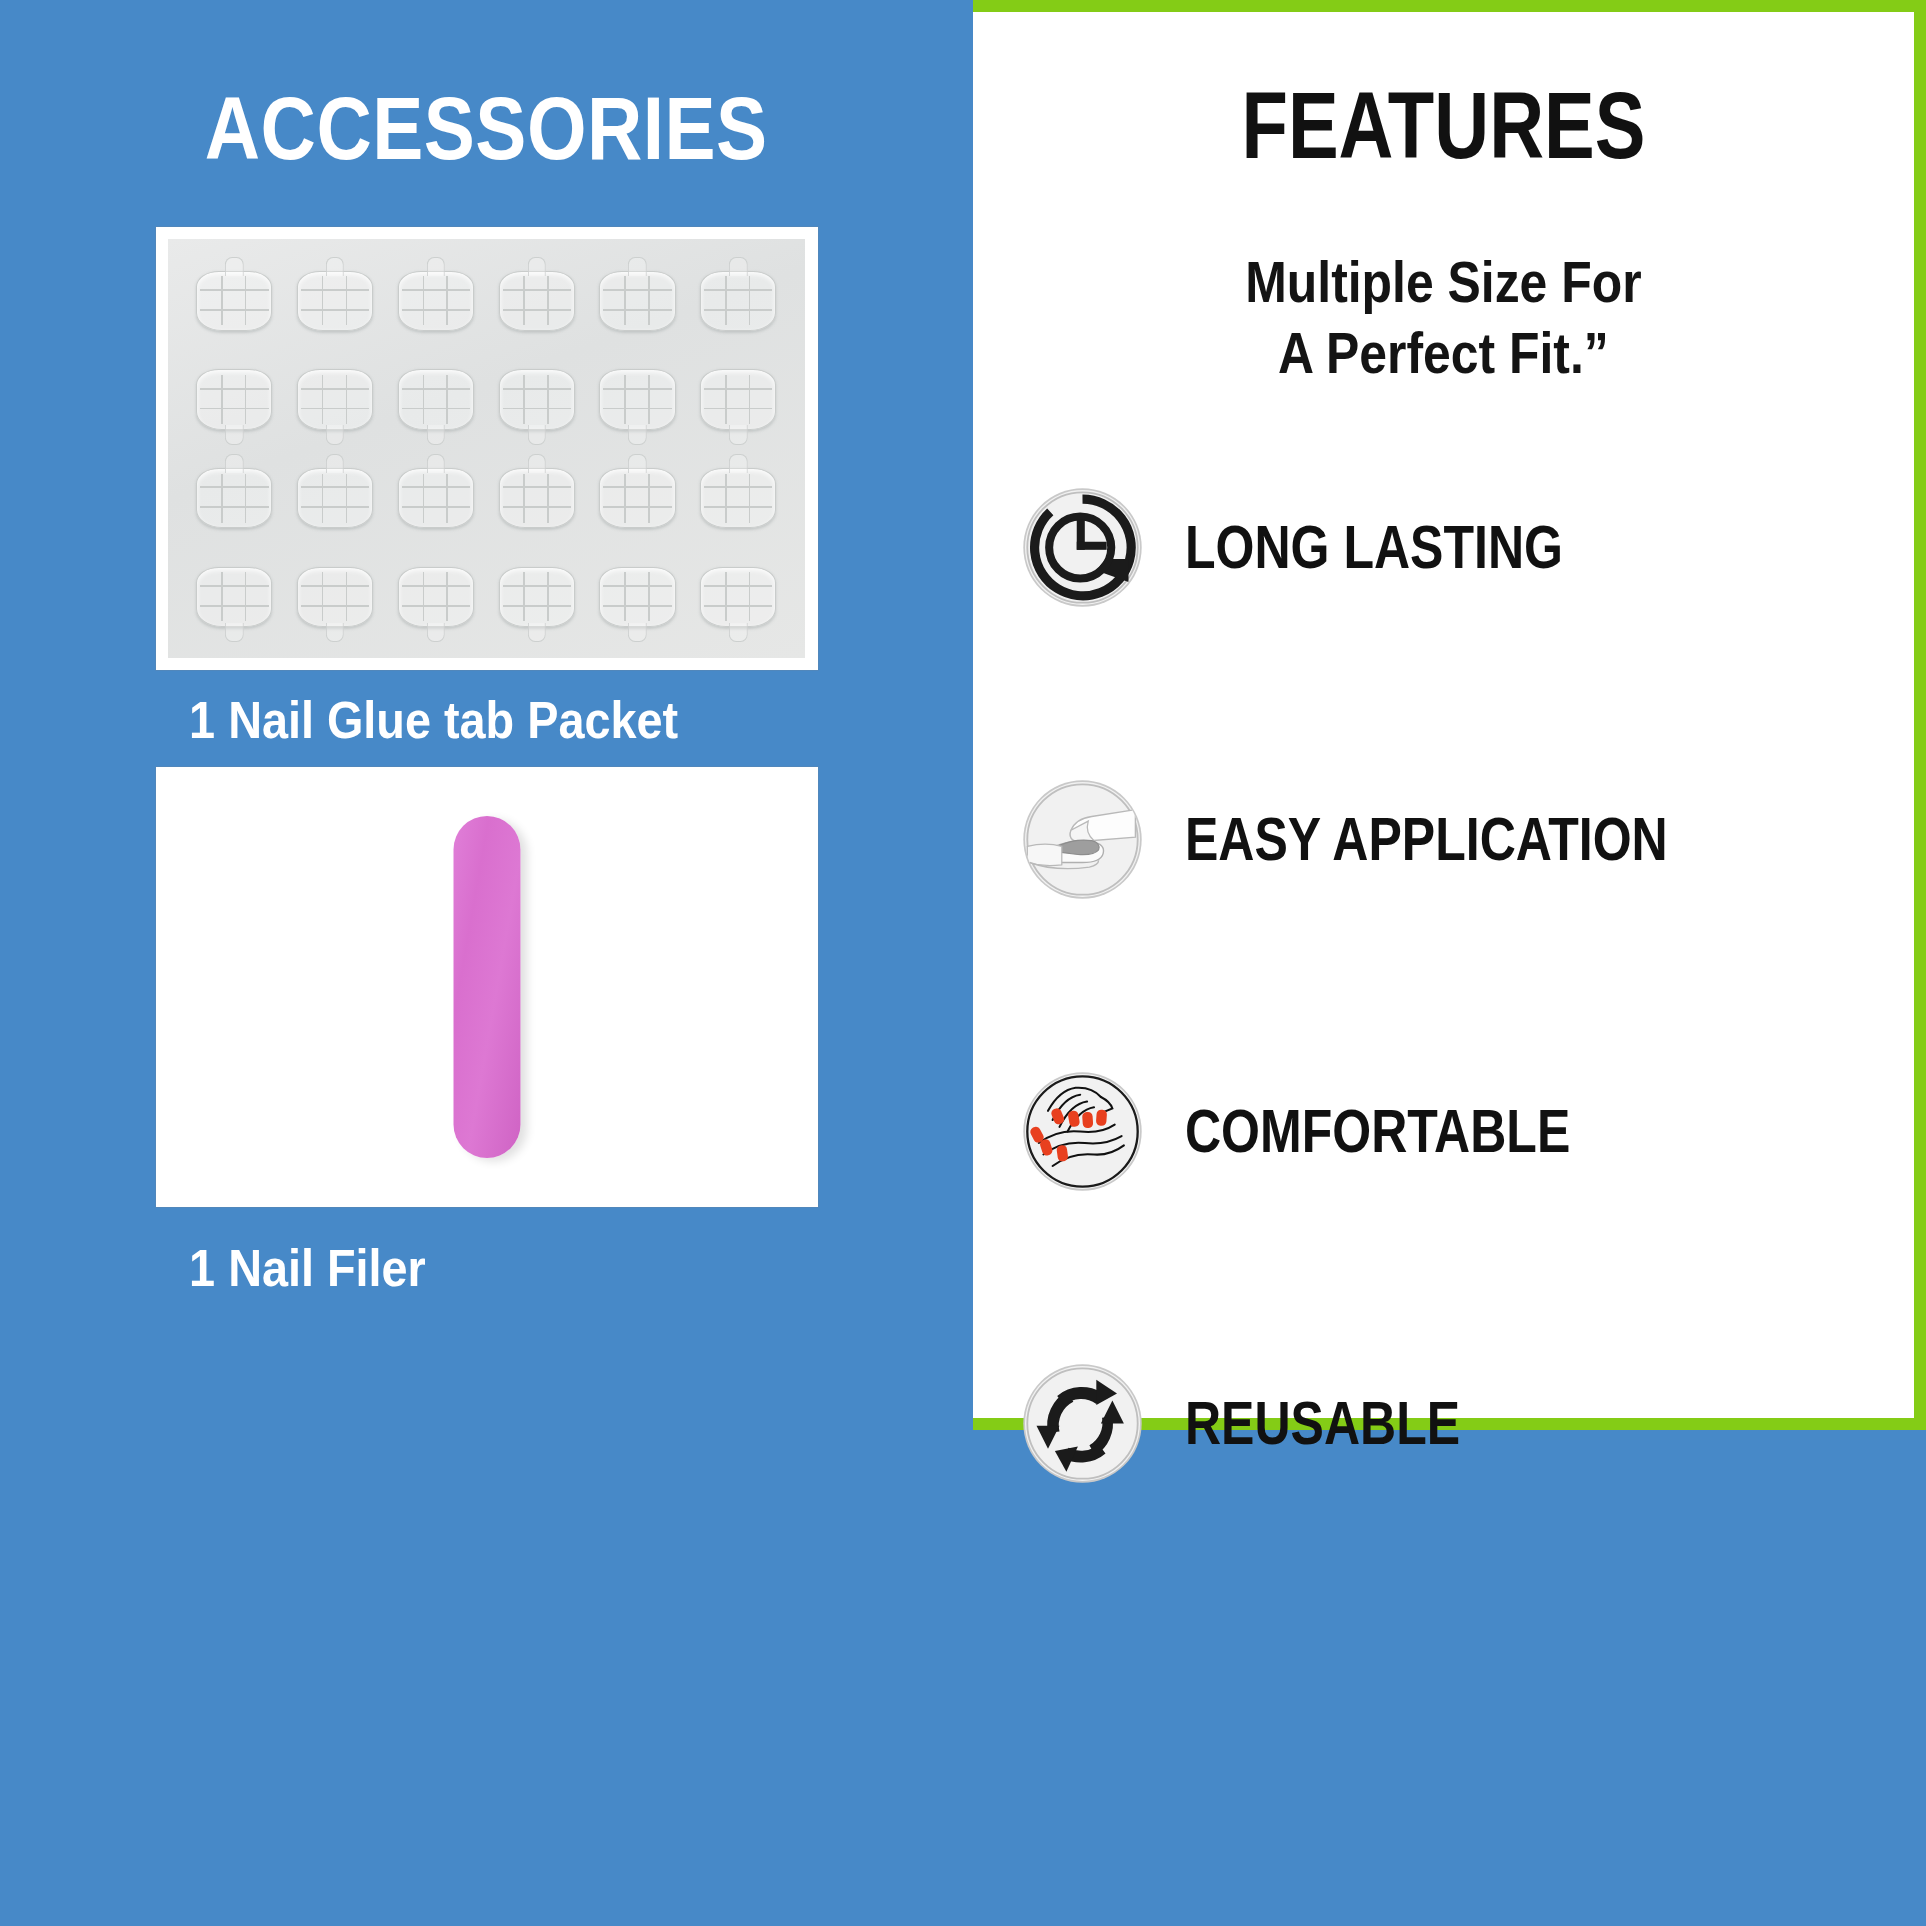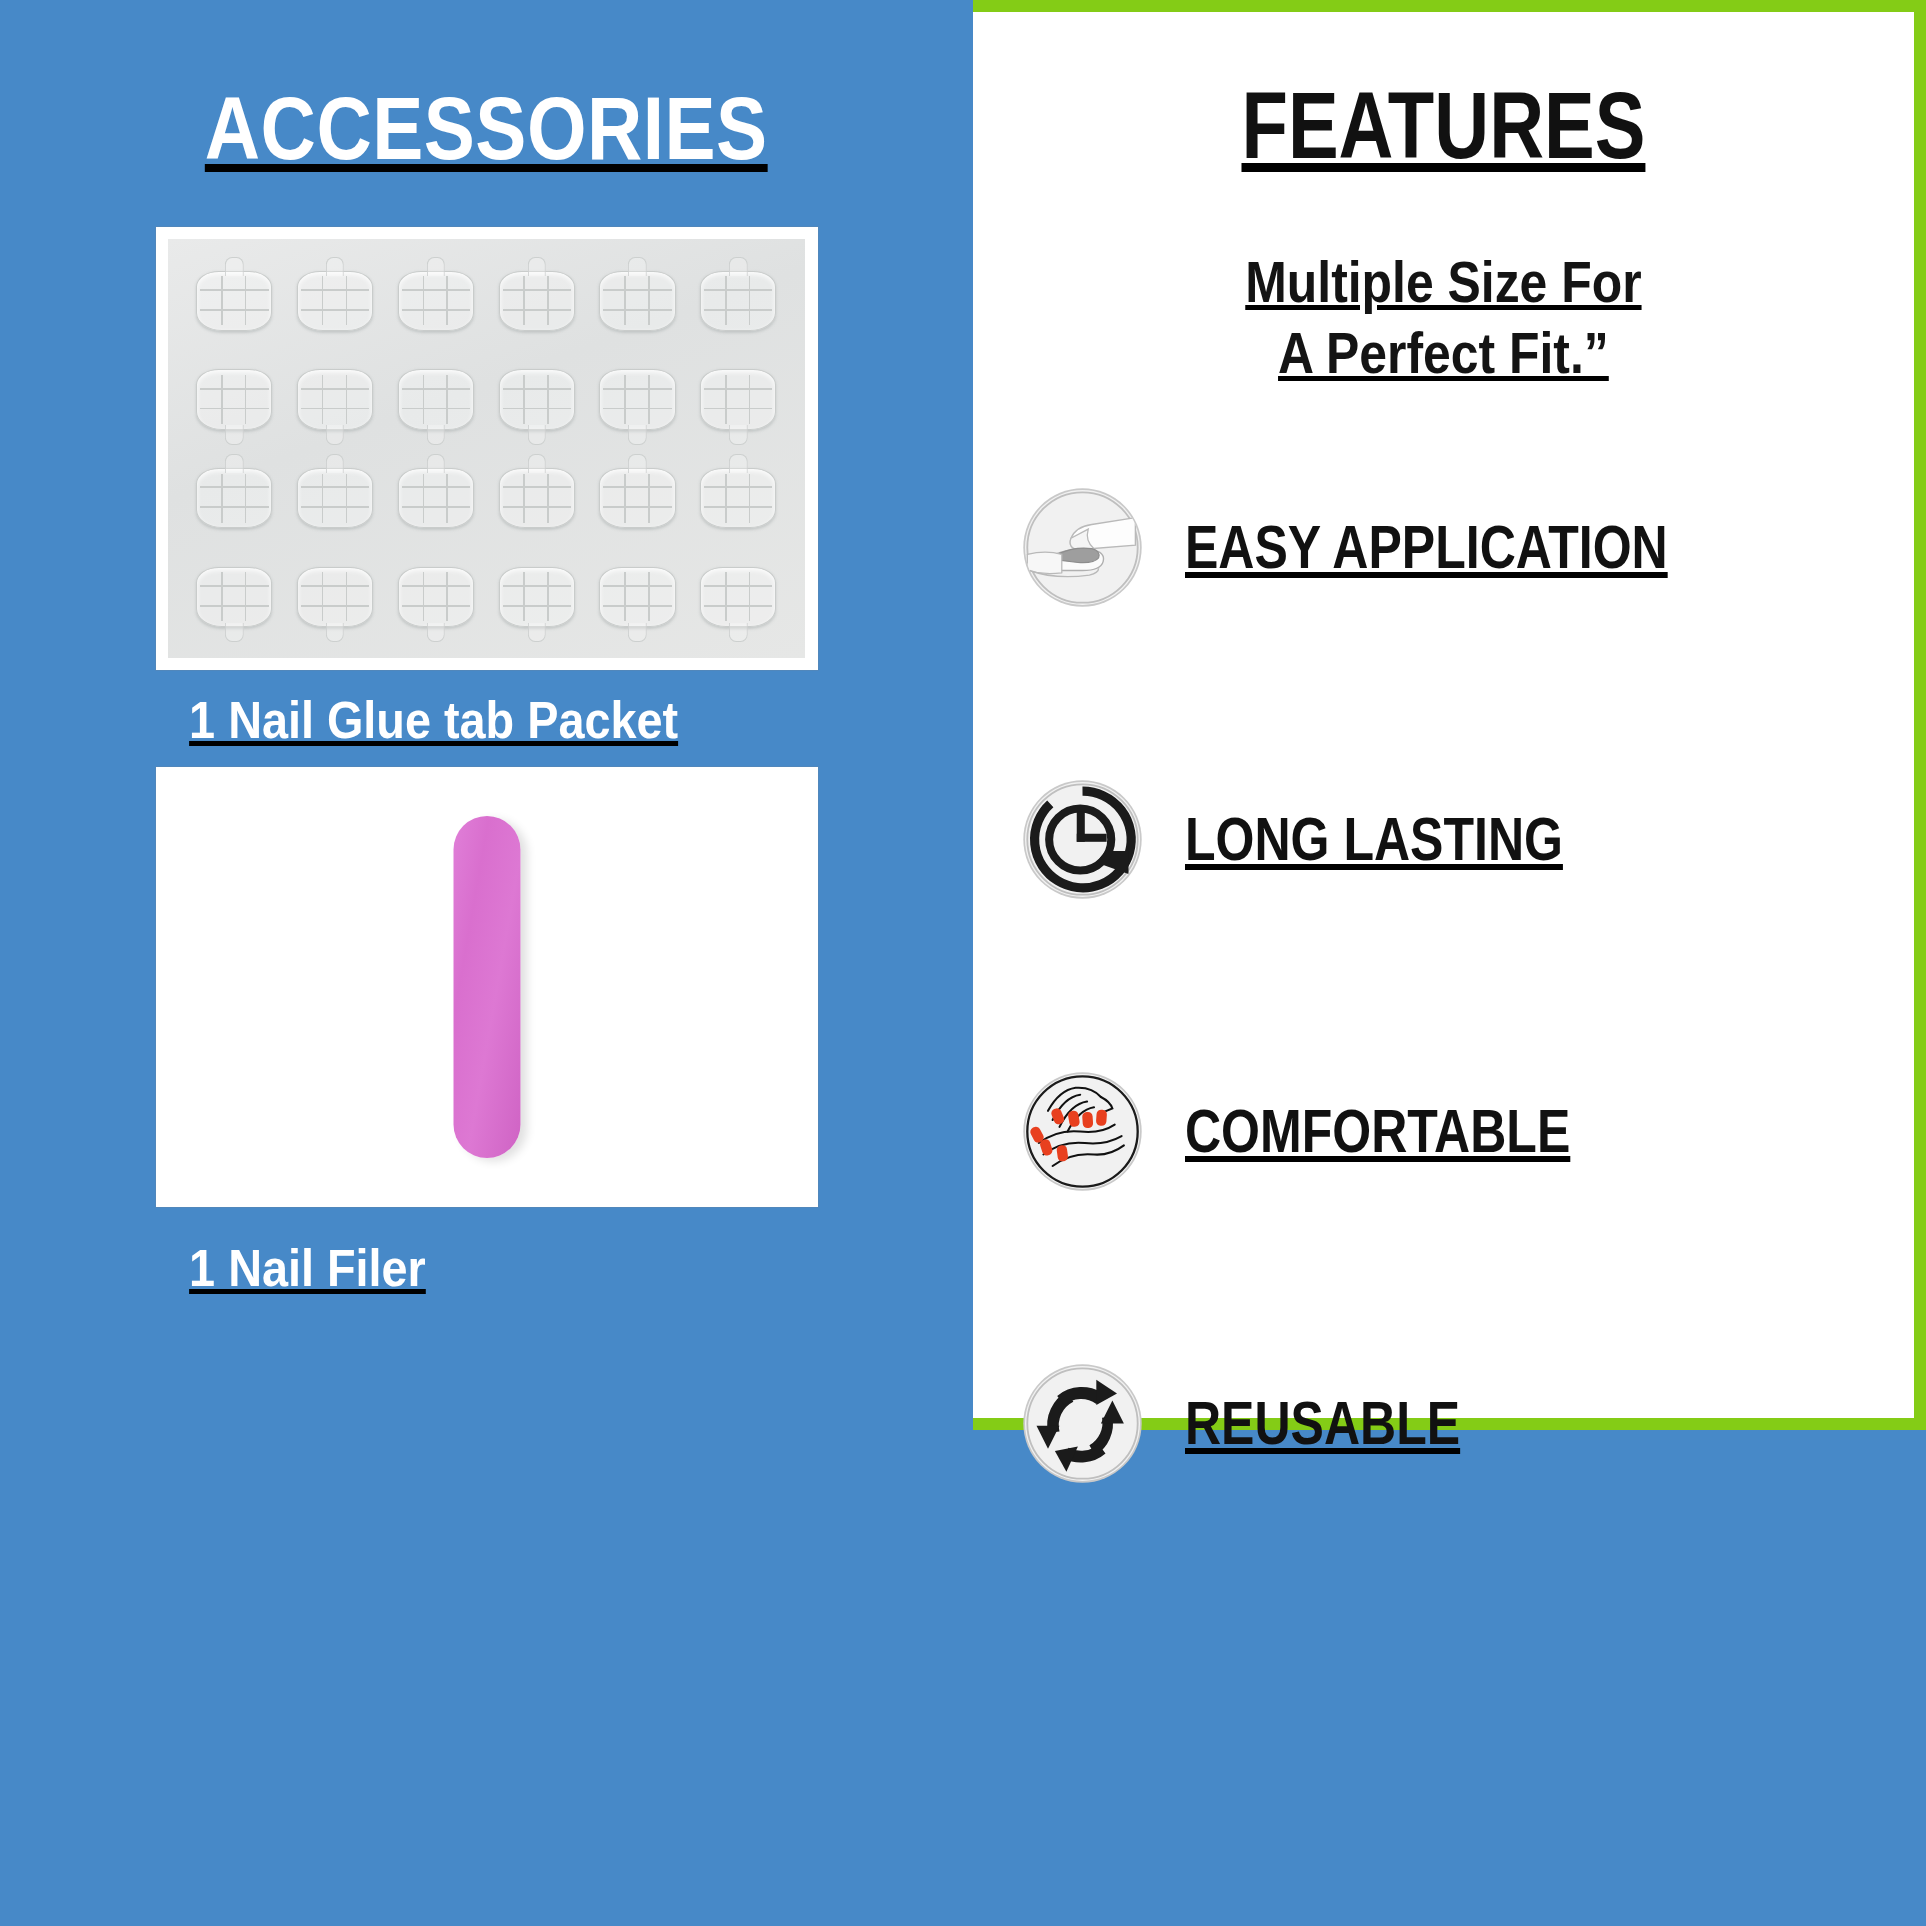--- a/index.html
+++ b/index.html
@@ -2,21 +2,21 @@
 <html style="font-size:9px"><head>
 <meta charset="utf-8">
 <style>
   html,body{margin:0;padding:0;}
   body{
     width:1926px;height:1926px;
     background:#4789c8;
     font-family:"Liberation Sans","DejaVu Sans",sans-serif;
     overflow:hidden;
   }
-  .poster{position:relative;width:1926px;height:1926px;display:flex;text-decoration:underline;}
+  .poster{position:relative;width:1926px;height:1926px;display:flex;}
 
   
   .left-panel{
     position:relative;
     width:973px;height:1926px;
     background:#4789c8;
     box-sizing:border-box;
     display:flex;flex-direction:column;align-items:center;
   }
   .left-title{
@@ -409,48 +409,48 @@
   </div>
 
   <div class="right-panel">
     <div class="right-inner">
 
       <div class="right-title">FEATURES</div>
       <div class="subtitle">Multiple Size For
 A Perfect Fit.”</div>
 
       <div class="feature-list">
+
+        <div class="feature-row">
+          <div class="feature-icon">
+            <svg viewBox="0 0 100 100" aria-hidden="true">
+              <circle cx="50" cy="50" r="48" fill="#f1f1f1" stroke="#bfbfbf" stroke-width="1.6"></circle>
+              <path d="M50 8 A42 42 0 1 1 22 19" fill="none" stroke="#1b1b1b" stroke-width="8" stroke-linecap="butt"></path>
+              <polygon points="70 60 90 60 90 80 62 70" fill="#1b1b1b"></polygon>
+              <circle cx="48" cy="50" r="27" fill="none" stroke="#1b1b1b" stroke-width="7"></circle>
+              <rect x="45" y="26" width="7" height="26" fill="#1b1b1b"></rect>
+              <rect x="45" y="45" width="26" height="7" fill="#1b1b1b"></rect>
+            </svg>
+          </div>
+          <div class="feature-label">LONG LASTING</div>
+        </div>
 
         <div class="feature-row">
           <div class="feature-icon">
             <svg viewBox="0 0 100 100" aria-hidden="true">
               <circle cx="50" cy="50" r="48" fill="#f1f1f1" stroke="#bfbfbf" stroke-width="1.6"></circle>
               <path d="M96 24 L58 30 Q44 32 40 42 Q37 50 46 52 L96 48 Z" fill="#fdfdfd" stroke="#b9b9b9" stroke-width="1.2"></path>
               <path d="M40 42 Q37 50 46 52 L60 51 Q52 44 55 34 Z" fill="#f5f5f5" stroke="#b9b9b9" stroke-width="1.1"></path>
               <path d="M26 56 Q40 50 58 52 Q70 54 68 62 Q66 70 50 70 L26 70 Z" fill="#fbfbfb" stroke="#b0b0b0" stroke-width="1.2"></path>
               <path d="M30 55 Q44 49 58 51 Q66 53 64 59 Q60 64 46 63 L30 61 Z" fill="#9e9e9e" stroke="#8d8d8d" stroke-width="1"></path>
               <path d="M2 56 Q18 52 32 56 L32 72 Q16 74 2 70 Z" fill="#f7f7f7" stroke="#b9b9b9" stroke-width="1.1"></path>
               <path d="M4 70 Q26 78 56 74 Q64 72 64 68" fill="none" stroke="#b9b9b9" stroke-width="1.2"></path>
             </svg>
           </div>
           <div class="feature-label">EASY APPLICATION</div>
-        </div>
-
-        <div class="feature-row">
-          <div class="feature-icon">
-            <svg viewBox="0 0 100 100" aria-hidden="true">
-              <circle cx="50" cy="50" r="48" fill="#f1f1f1" stroke="#bfbfbf" stroke-width="1.6"></circle>
-              <path d="M50 8 A42 42 0 1 1 22 19" fill="none" stroke="#1b1b1b" stroke-width="8" stroke-linecap="butt"></path>
-              <polygon points="70 60 90 60 90 80 62 70" fill="#1b1b1b"></polygon>
-              <circle cx="48" cy="50" r="27" fill="none" stroke="#1b1b1b" stroke-width="7"></circle>
-              <rect x="45" y="26" width="7" height="26" fill="#1b1b1b"></rect>
-              <rect x="45" y="45" width="26" height="7" fill="#1b1b1b"></rect>
-            </svg>
-          </div>
-          <div class="feature-label">LONG LASTING</div>
         </div>
 
         <div class="feature-row">
           <div class="feature-icon">
             <svg viewBox="0 0 100 100" aria-hidden="true">
               <circle cx="50" cy="50" r="48" fill="#f1f1f1" stroke="#1b1b1b" stroke-width="2"></circle>
               <g fill="none" stroke="#111111" stroke-width="1.8" stroke-linecap="round">
                 <path d="M20 32 Q30 14 44 12 Q58 11 66 20"></path>
                 <path d="M24 40 Q34 20 48 18"></path>
                 <path d="M30 46 Q40 26 54 24"></path>

